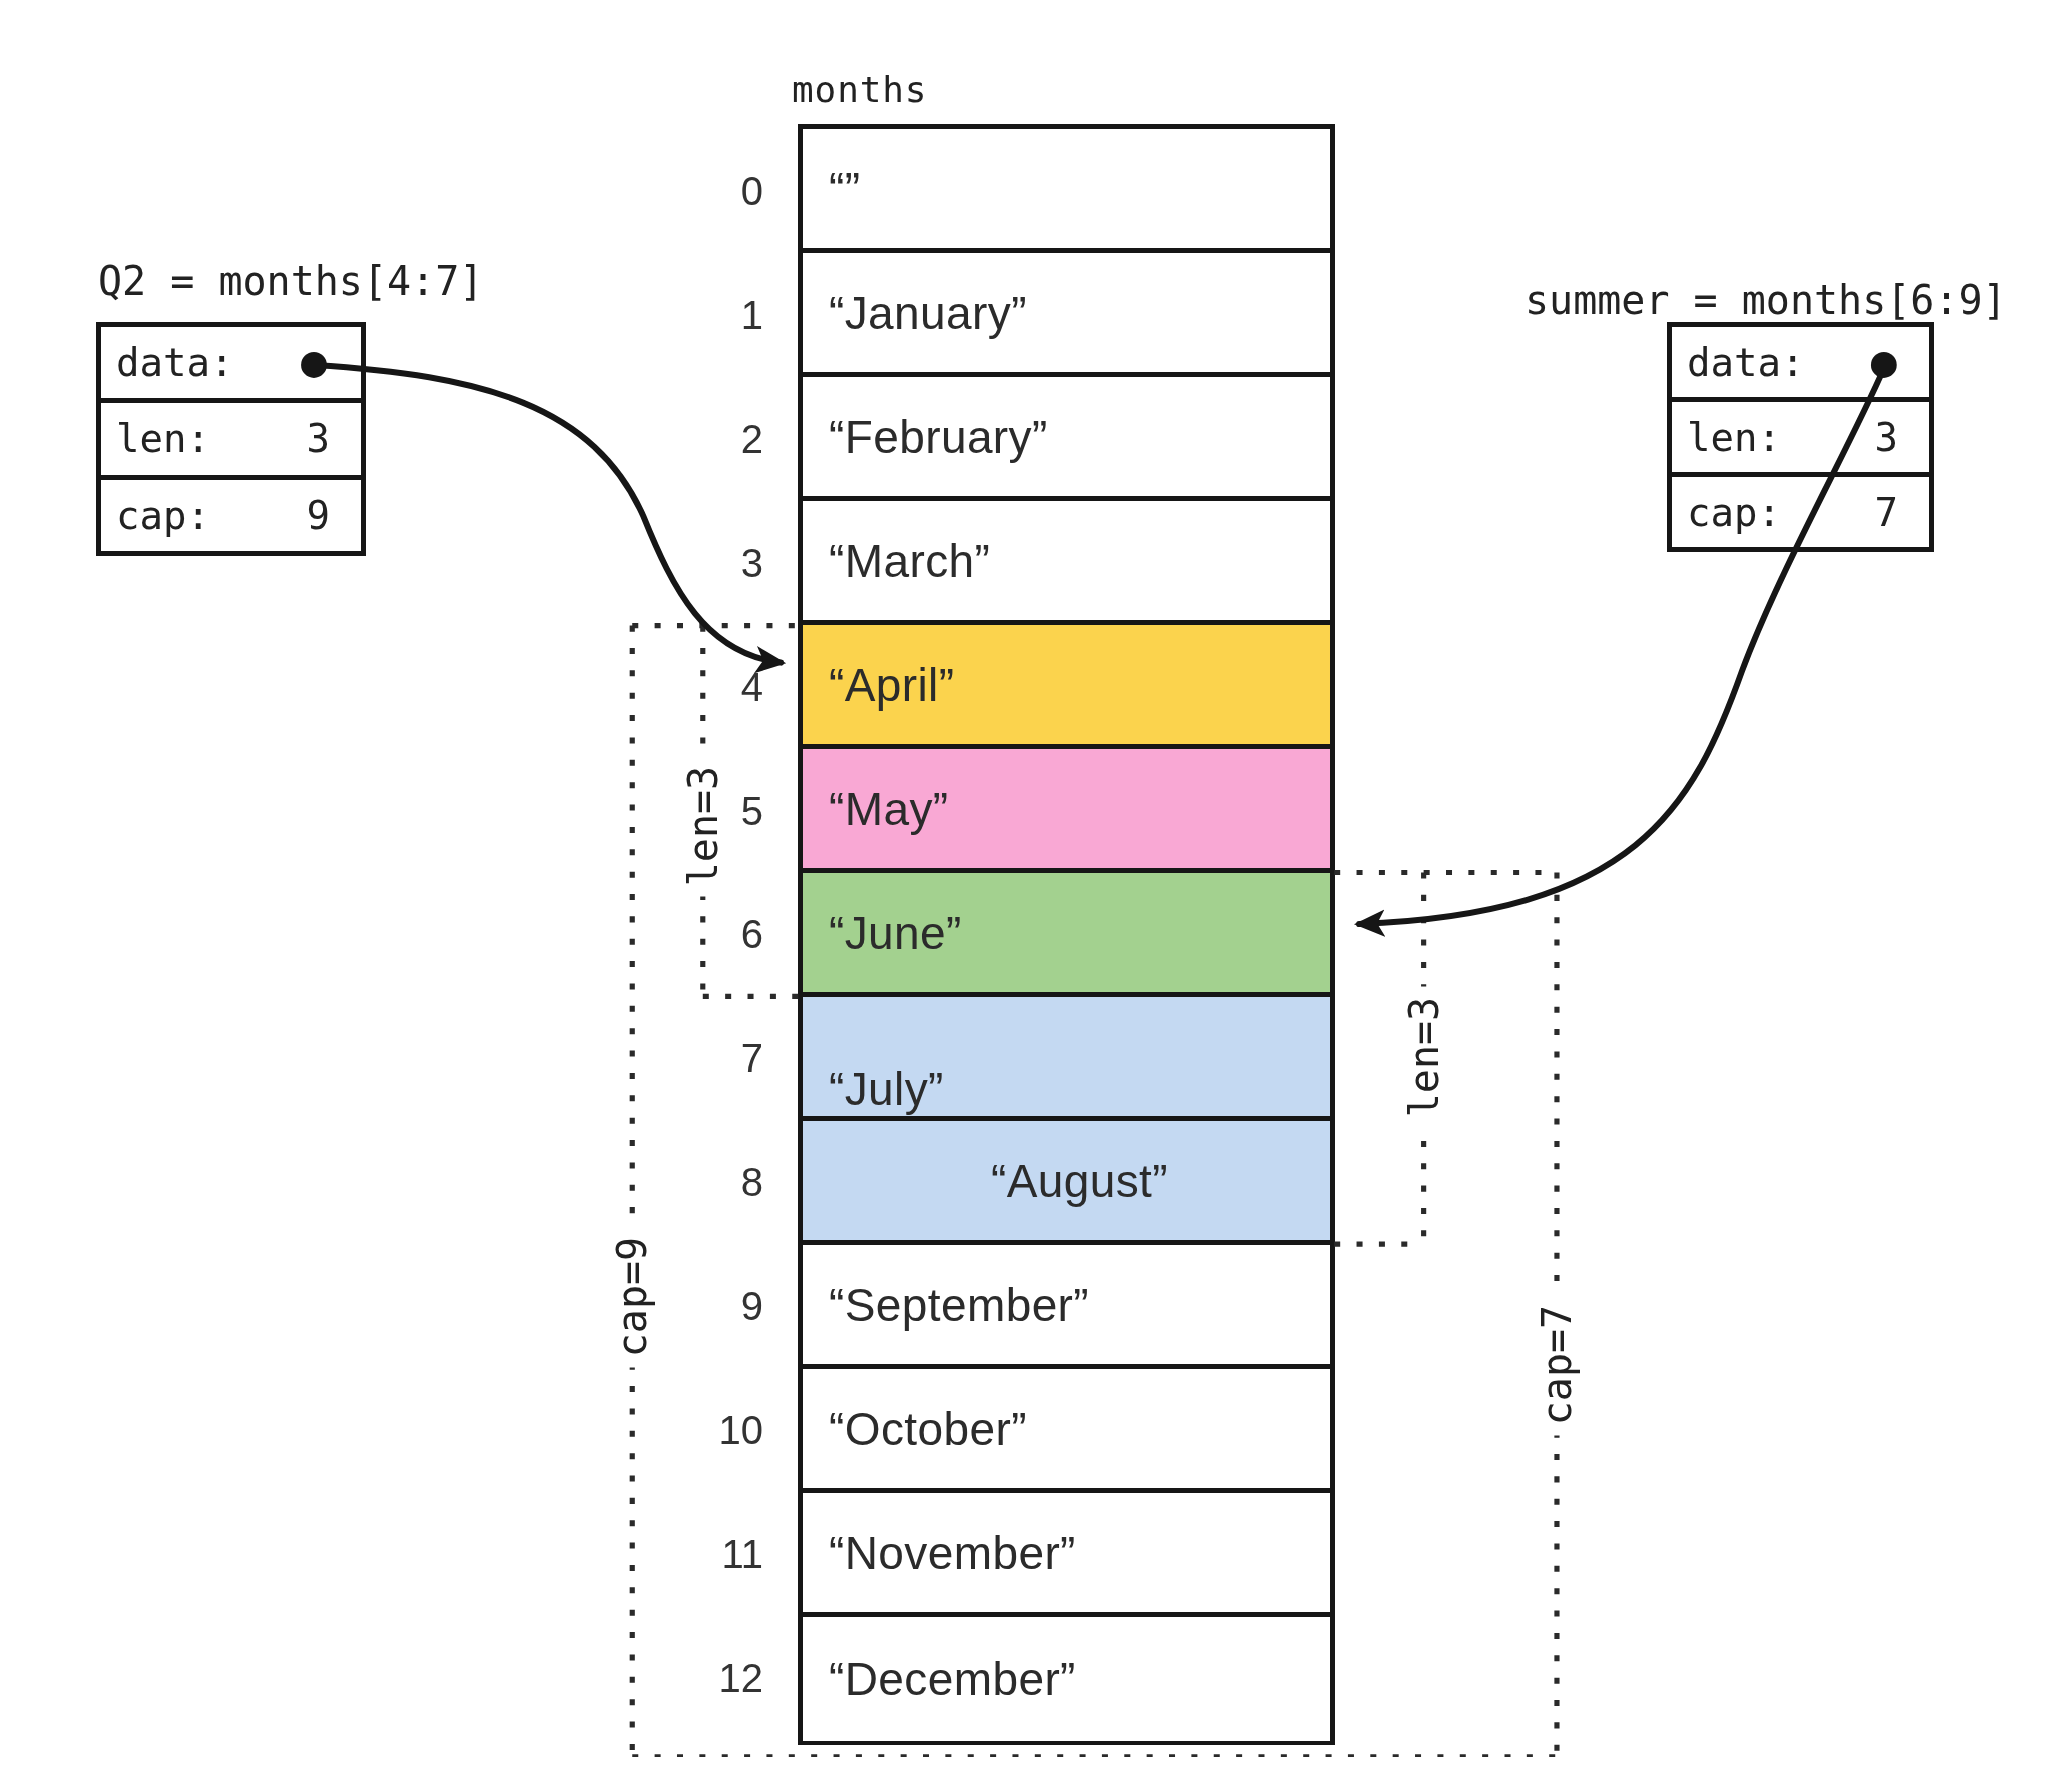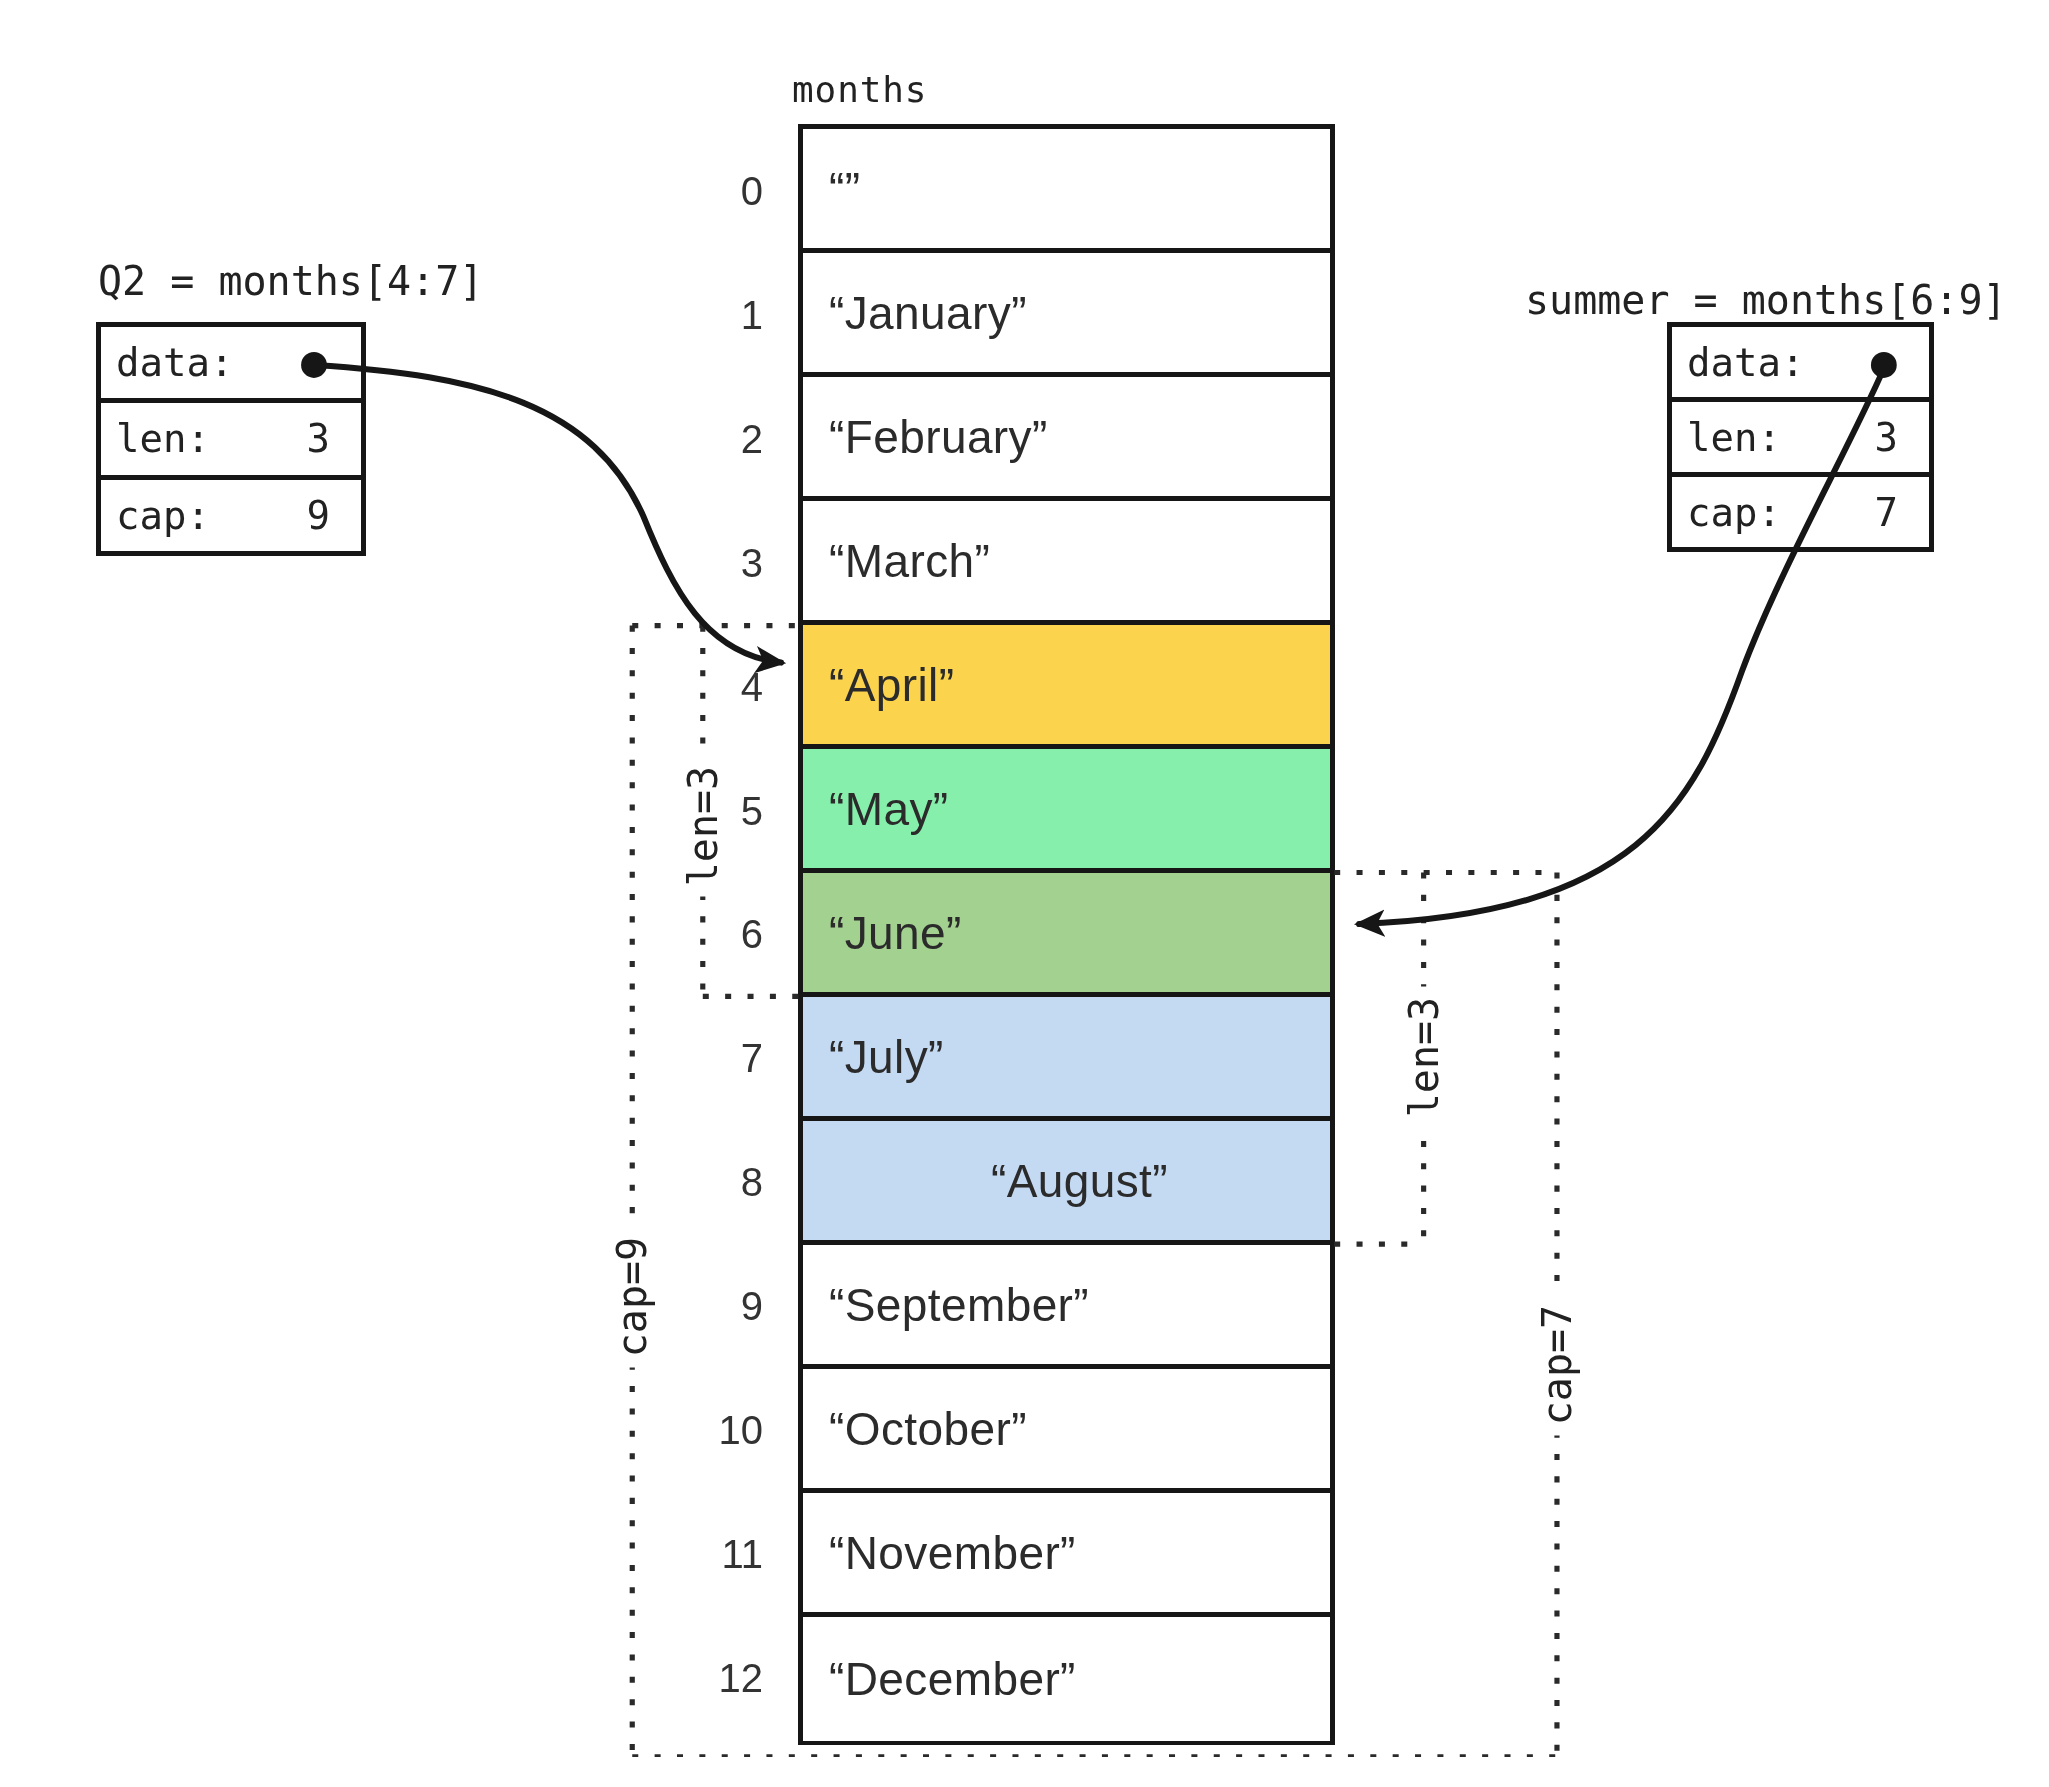--- a/index.html
+++ b/index.html
@@ -118,27 +118,27 @@
       </div>
     <div class="cell">
         <span>“February”</span>
       </div>
     <div class="cell">
         <span>“March”</span>
       </div>
     <div class="cell" style="background: rgb(251, 211, 77);">
         <span>“April”</span>
       </div>
-    <div class="cell" style="background: #86efac;">
+    <div class="cell" style="background: #f9a8d4;">
         <span>“May”</span>
       </div>
     <div class="cell" style="background: rgb(163, 209, 143);">
         <span>“June”</span>
       </div>
-    <div class="cell" style="background: rgb(196, 217, 242);">
+    <div class="cell" style="background: rgb(196, 217, 242); align-items: flex-end;">
         <span>“July”</span>
       </div>
     <div class="cell" style="background: rgb(196, 217, 242); justify-content: center;">
         <span>“August”</span>
       </div>
     <div class="cell">
         <span>“September”</span>
       </div>
     <div class="cell">
         <span>“October”</span>

